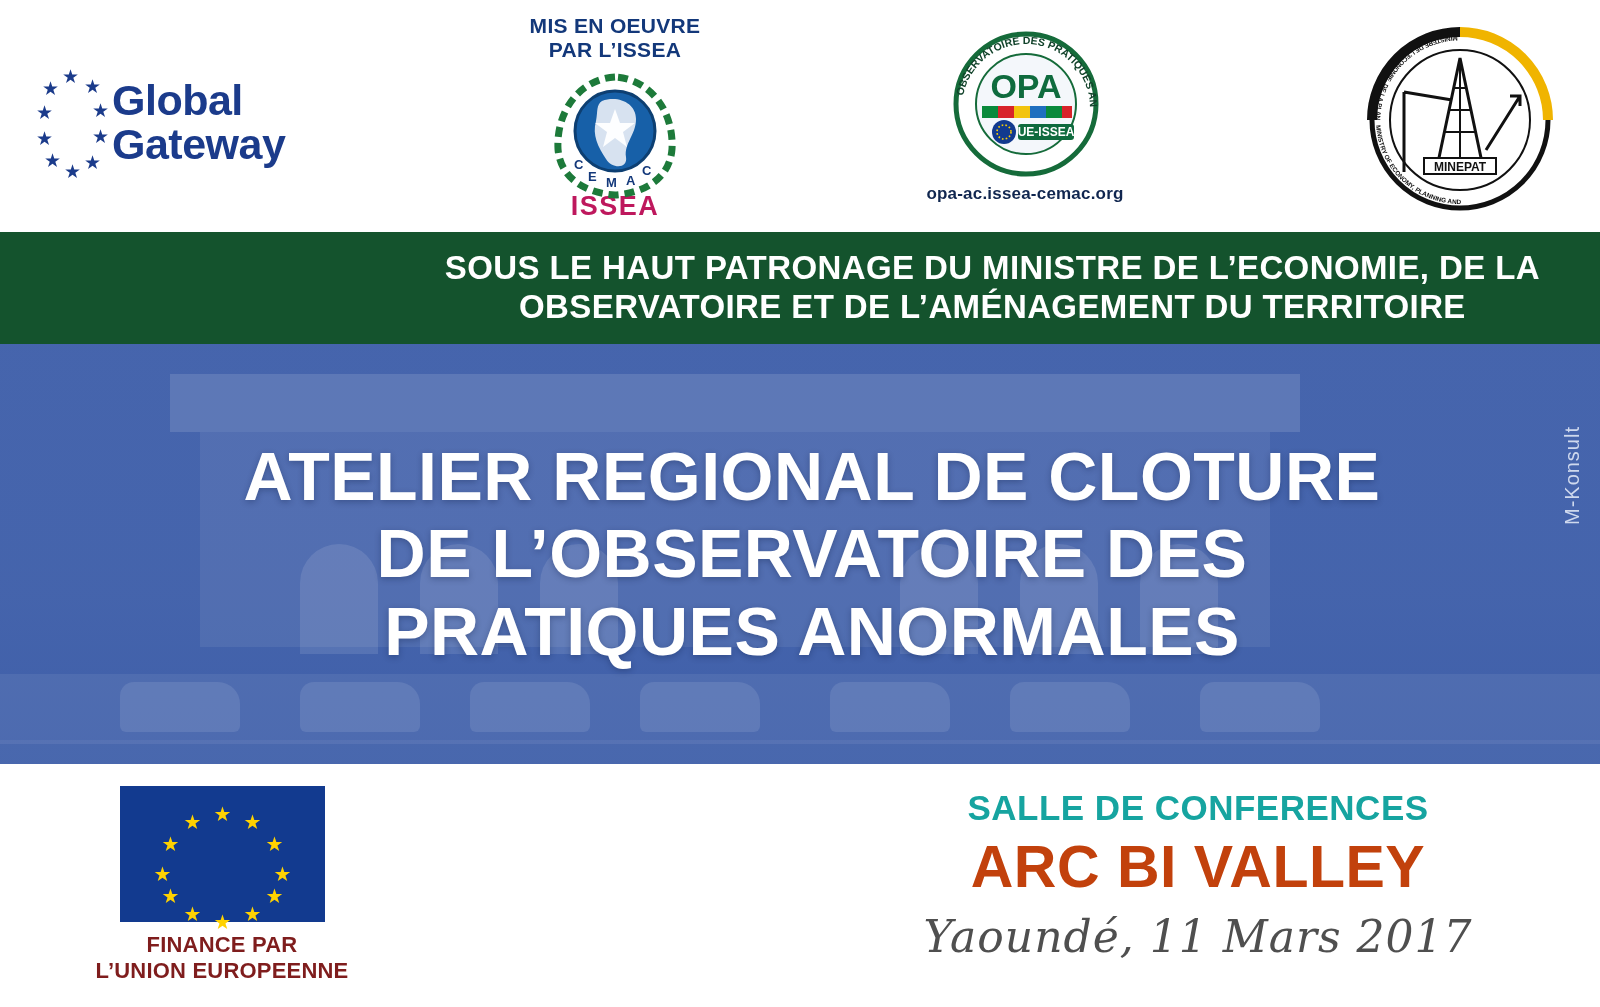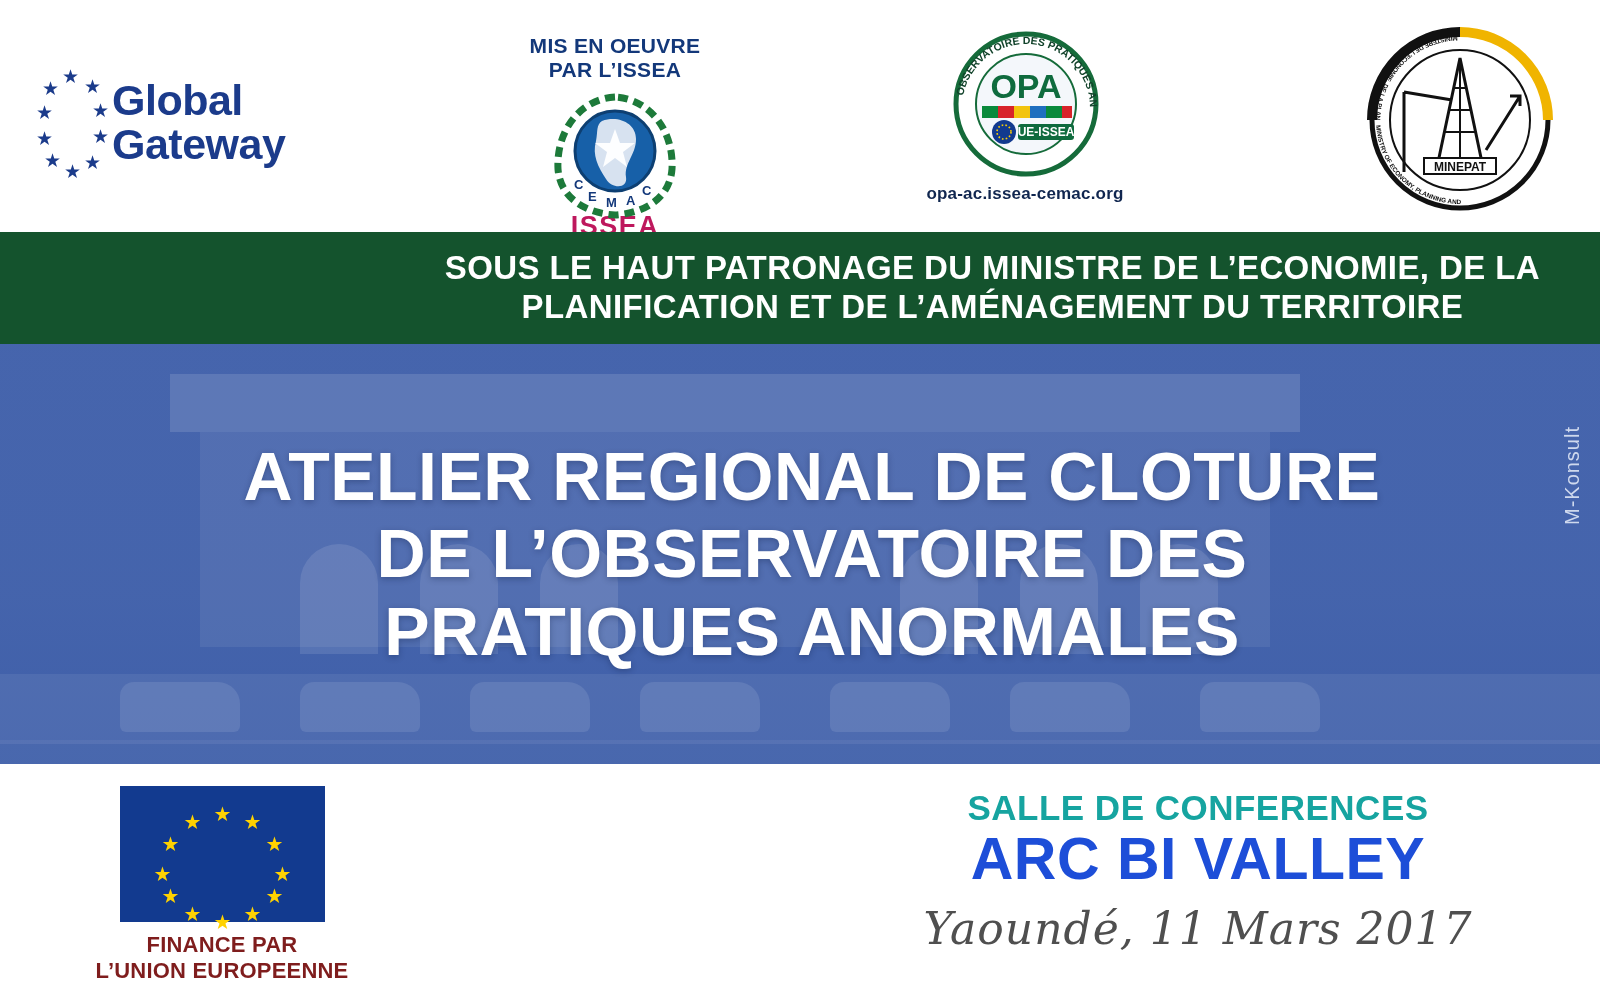--- a/index.html
+++ b/index.html
@@ -54,21 +54,21 @@
     font-weight: bold;
     font-size: 43px;
     line-height: 1.03;
     letter-spacing: -0.5px;
   }
 
   
   .issea-wrap {
     position: absolute;
     left: 500px;
-    top: 34px;
+    top: 14px;
     width: 230px;
     text-align: center;
   }
   .issea-top {
     color: #13387a;
     font-weight: bold;
     font-size: 21px;
     line-height: 1.12;
     letter-spacing: 0.3px;
   }
@@ -270,26 +270,26 @@
     width: 720px;
   }
   .venue-sub {
     color: #16a4a0;
     font-weight: bold;
     font-size: 35px;
     letter-spacing: 0.5px;
     line-height: 1.05;
   }
   .venue-name {
-    color: #1d4ed8;
+    color: #c2410c;
     font-weight: bold;
     font-size: 59px;
     letter-spacing: 0.5px;
     line-height: 1.05;
-    margin-top: 2px;
+    margin-top: 10px;
   }
   .venue-date {
     color: #4f4f4f;
     font-size: 44px;
     font-style: italic;
     font-family: "DejaVu Serif", serif;
     margin-top: 12px;
     letter-spacing: 1px;
   }
 </style>
@@ -400,21 +400,21 @@
       <text font-family="Liberation Sans" font-size="6.4" font-weight="bold" fill="#111111">
         <textPath href="#ringEn" startOffset="4%">MINISTRY OF ECONOMY, PLANNING AND REGIONAL DEVELOPMENT</textPath>
       </text>
     </svg>
   </div>
 </div>
 
 <div class="green-band">
   <div class="patronage">
     <span>SOUS LE HAUT PATRONAGE DU MINISTRE DE L’ECONOMIE, DE LA</span><br>
-    <span>PLANIFICATION ET DE L’AMÉNAGEMENT DU TERRITOIRE</span>
+    <span>OBSERVATOIRE ET DE L’AMÉNAGEMENT DU TERRITOIRE</span>
   </div>
 </div>
 
 <div class="hero">
   <div class="hero-photo">
     <div class="bldg roof"></div>
     <div class="bldg wall"></div>
     <div class="arch" style="left:300px;"></div>
     <div class="arch" style="left:420px;"></div>
     <div class="arch" style="left:540px;"></div>

